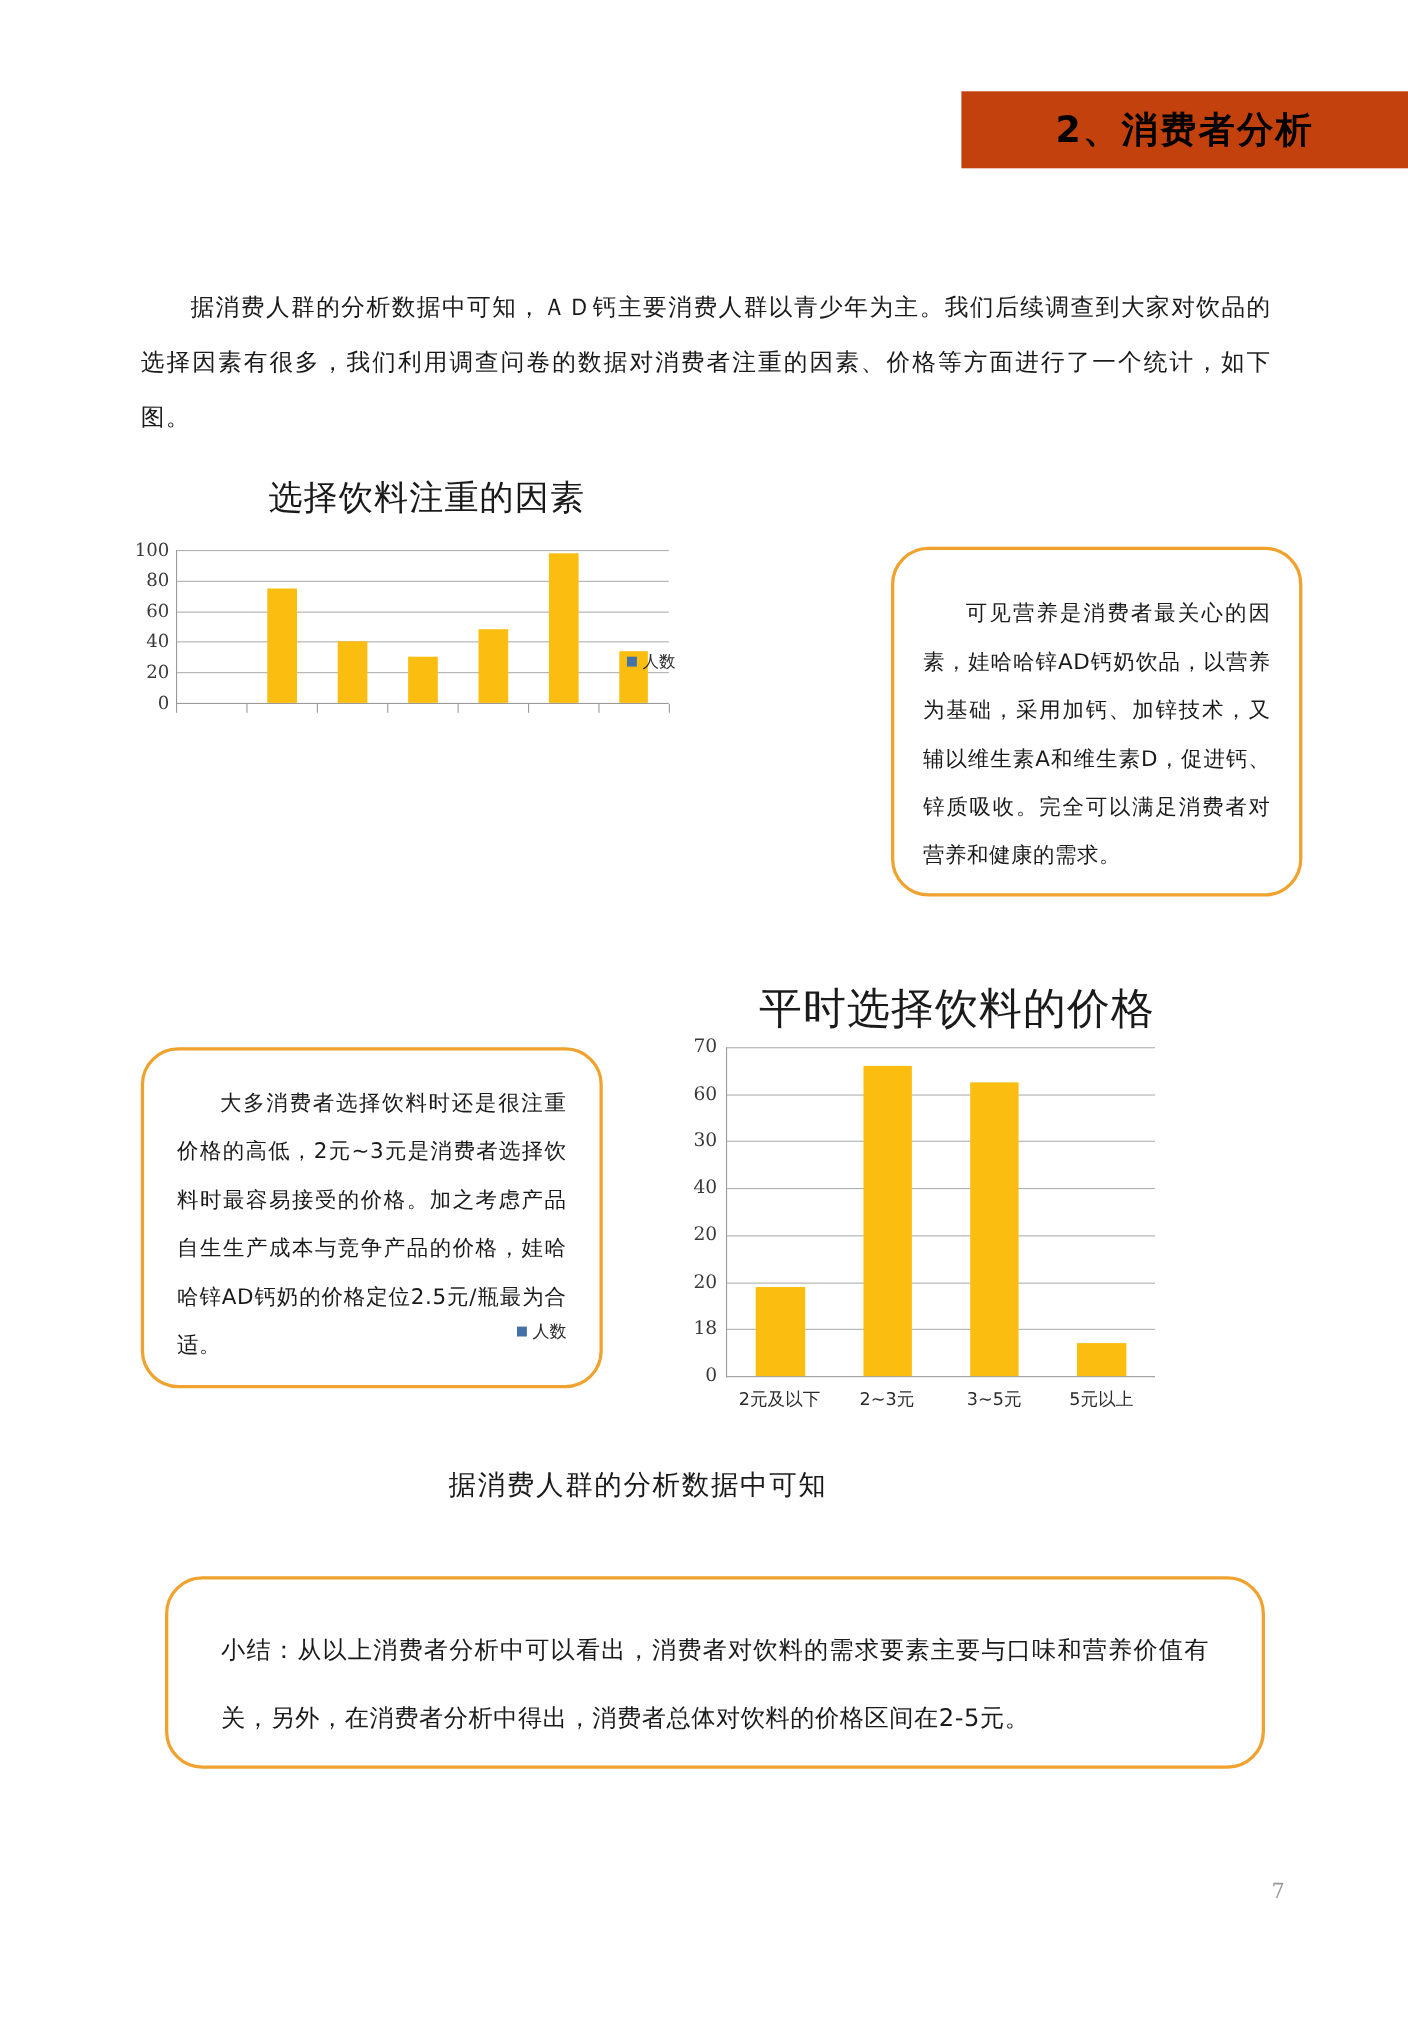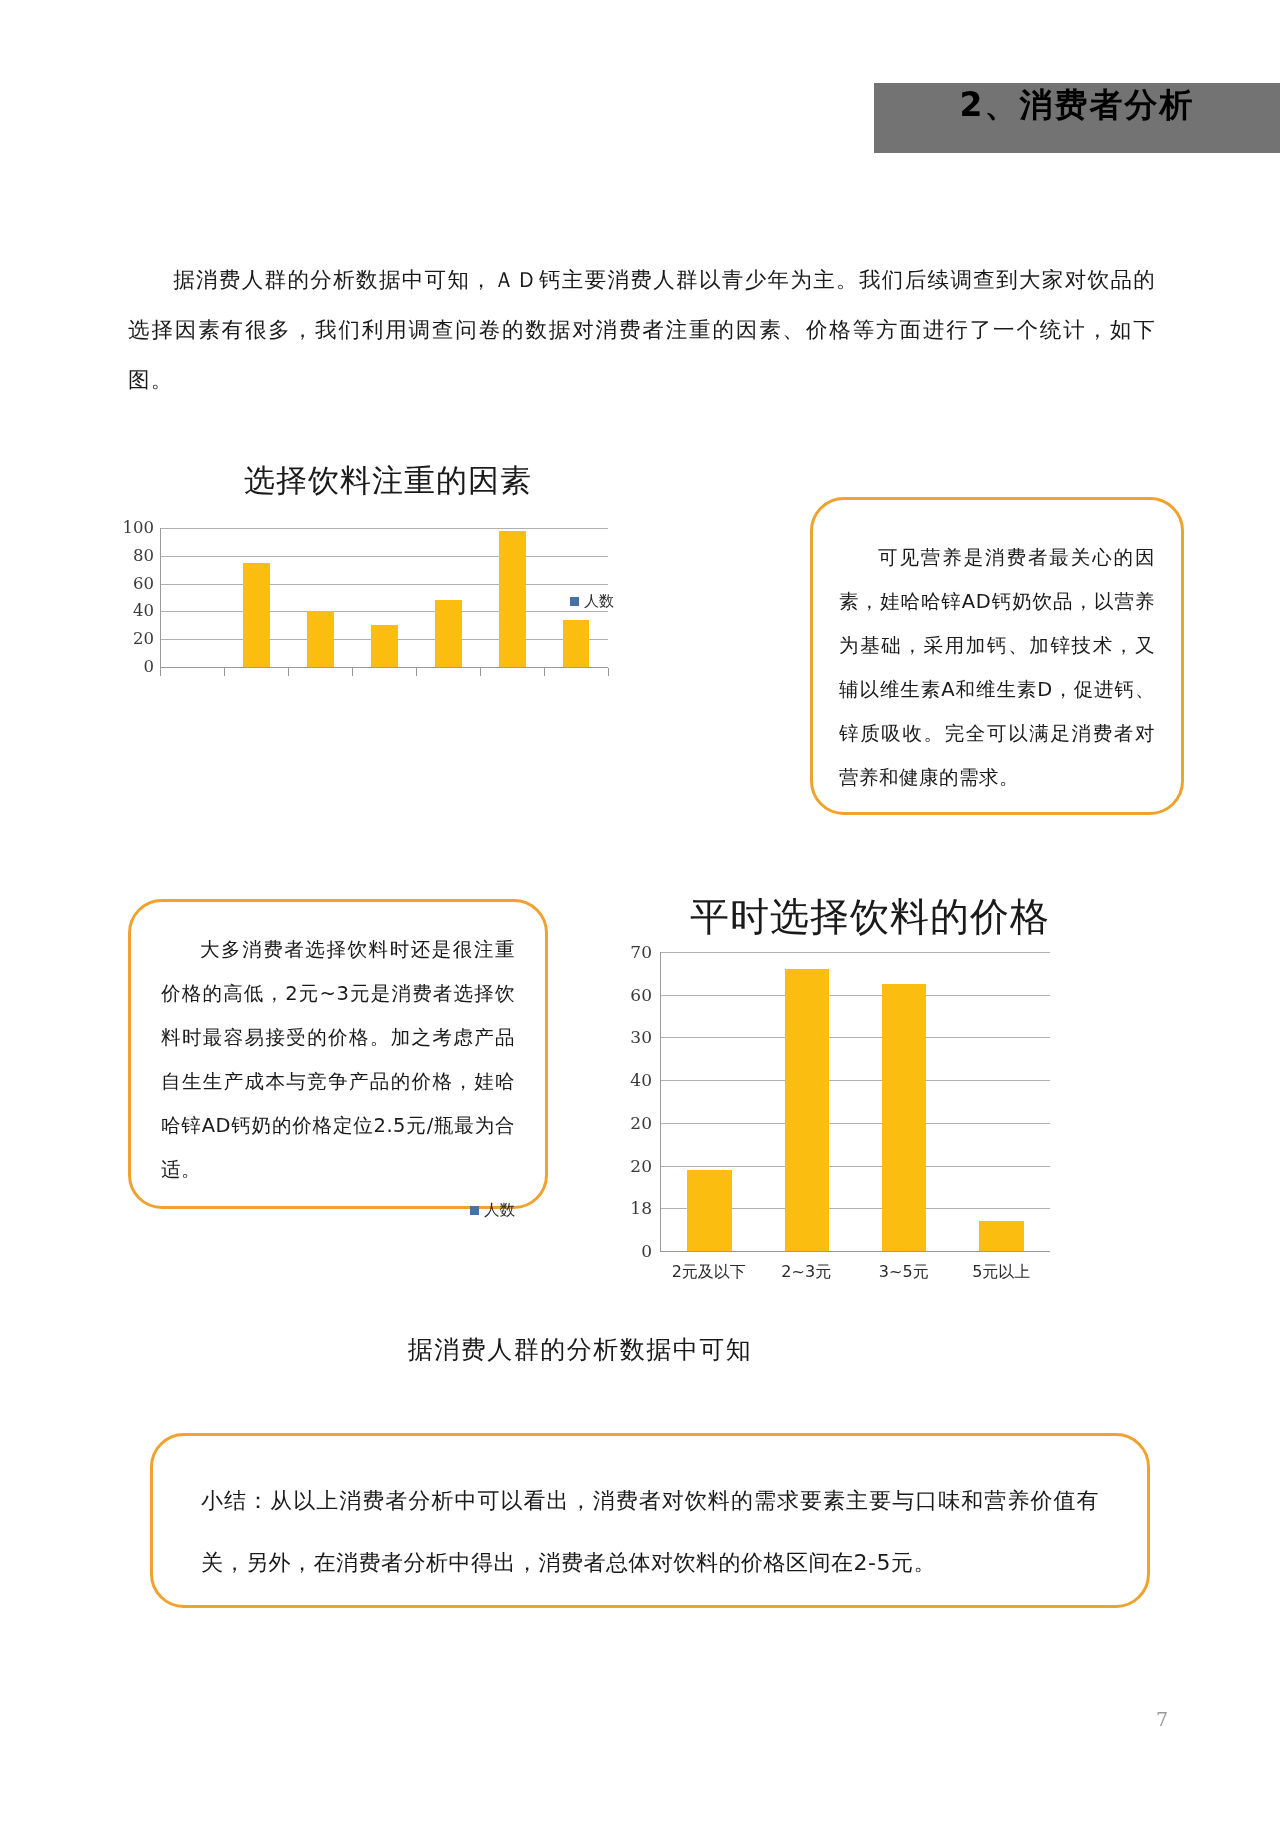--- a/index.html
+++ b/index.html
@@ -10,43 +10,43 @@
     position:relative;
     overflow:hidden;
   }
   .page{position:absolute;inset:0;}
 
   
   .banner{
     position:absolute;
     left:874px;top:83px;
     width:406px;height:70px;
-    background:#737373;
-    display:flex;justify-content:center;
+    background:#c2410c;
+    display:flex;align-items:center;justify-content:center;
   }
   .banner-text{
     font-size:33px;font-weight:bold;color:#000;
     letter-spacing:2px;
     font-family:"DejaVu Sans","Liberation Sans",sans-serif;
     white-space:nowrap;
   }
 
   
   .intro{
     position:absolute;
     left:128px;top:255px;width:1028px;
     font-size:21.5px;line-height:50px;color:#1a1a1a;
     text-align:justify;
     letter-spacing:1.2px;
     font-family:"DejaVu Sans","Liberation Sans",sans-serif;
   }
   .intro p{margin:0;text-indent:2.1em;}
 
   
-  .chart1{position:absolute;left:108px;top:460px;width:560px;height:260px;}
+  .chart1{position:absolute;left:108px;top:432px;width:560px;height:260px;}
   .c1-title{
     position:absolute;left:0;top:0;width:560px;
     text-align:center;font-size:31px;color:#1a1a1a;
     font-family:"DejaVu Serif","Liberation Serif",serif;
     letter-spacing:1px;
   }
   .c1-plot{
     position:absolute;left:52px;top:68px;
     width:448px;height:140px;
     border-left:1.5px solid #9a9a9a;
@@ -92,21 +92,21 @@
   }
   .callout .ctext{
     font-size:19.5px;line-height:44px;color:#1a1a1a;
     text-align:justify;letter-spacing:.5px;
     font-family:"DejaVu Sans","Liberation Sans",sans-serif;
   }
   .callout .ctext p{margin:0;text-indent:2em;}
   .callout .ctext p.noind{text-indent:0;}
 
   #callout-nutrition{left:810px;top:497px;width:374px;height:318px;padding:36px 26px 0 26px;}
-  #callout-price{left:128px;top:899px;width:420px;height:310px;padding:26px 30px 0 30px;}
+  #callout-price{left:128px;top:952px;width:420px;height:310px;padding:26px 30px 0 30px;}
   #callout-summary{left:150px;top:1433px;width:1000px;height:175px;padding:34px 48px 0 48px;}
   #callout-summary .ctext{font-size:22px;line-height:62px;}
 
   
   .chart2{position:absolute;left:600px;top:890px;width:560px;height:400px;}
   .c2-title{
     position:absolute;left:20px;top:0;width:500px;text-align:center;
     font-size:39px;color:#1a1a1a;
     font-family:"DejaVu Serif","Liberation Serif",serif;letter-spacing:1px;
   }

